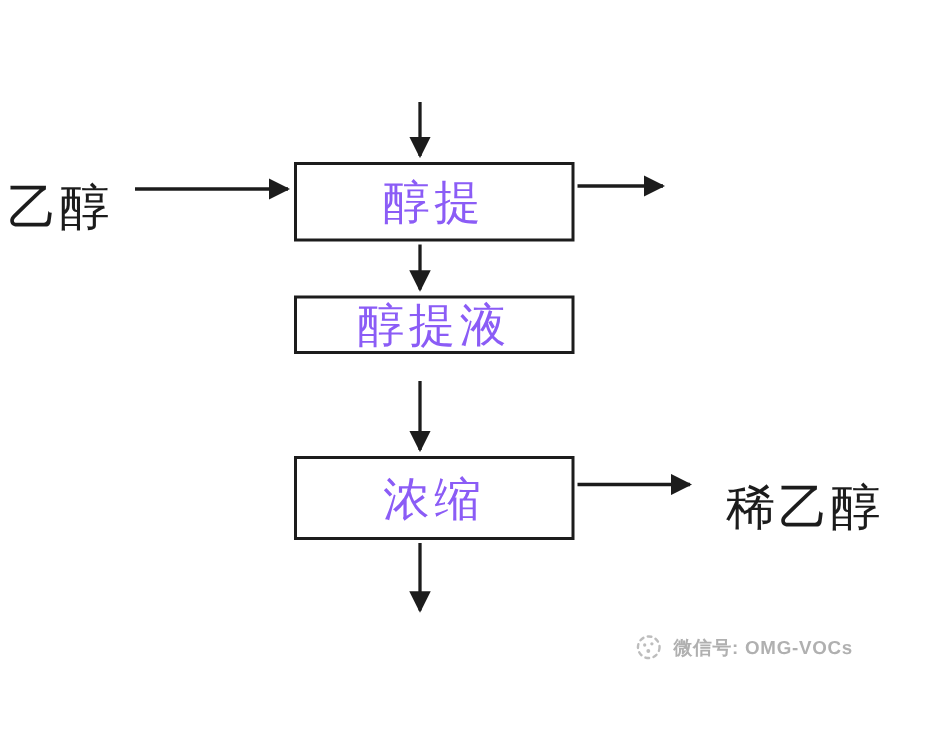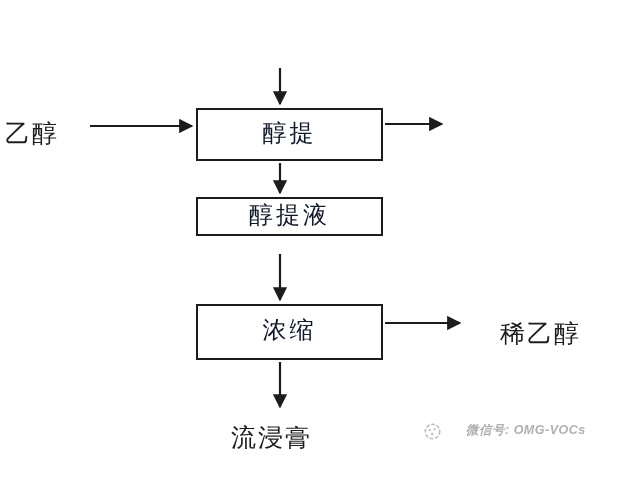--- a/index.html
+++ b/index.html
@@ -24,52 +24,50 @@
     position: absolute;
     width: 187px;
     height: 53px;
     border: 2px solid #1c1c1c;
     background: #ffffff;
     display: flex;
     align-items: center;
     justify-content: center;
   }
   .flow-box .box-label {
-    font-size: 24px;
-    color: #0f172a;
+    font-size: 31px;
+    color: #8b5cf6;
     letter-spacing: 3px;
     line-height: 1;
-    font-family: Liberation Mono, monospace;
   }
   #box-extraction { left: 196px; top: 108px; }
   #box-extract-liquid { left: 196px; top: 197px; height: 39px; }
   #box-concentration { left: 196px; top: 304px; height: 56px; align-items: center; }
 
   .flow-label {
     position: absolute;
-    font-size: 25px;
+    font-size: 33px;
     color: #1c1c1c;
     letter-spacing: 2px;
     line-height: 1.15;
     white-space: nowrap;
   }
   #label-title { left: 200px; top: 32px; width: 200px; text-align: center; font-size: 24px; }
   #label-ethanol { left: 5px; top: 119px; }
   #label-residue { left: 461px; top: 119px; }
-  #label-dilute-ethanol { left: 500px; top: 319px; }
+  #label-dilute-ethanol { left: 484px; top: 319px; }
   #label-fluid-extract { left: 231px; top: 423px; }
 
   .watermark {
     position: absolute;
     left: 423px; top: 422px;
     display: flex;
-    align-items: flex-start;
-    gap: 24px;
+    align-items: flex-end;
+    gap: 7px;
     color: #b0b0b0;
-    font-style: italic;
   }
   .watermark .wm-text {
     font-size: 12.5px;
     font-weight: bold;
     color: #b0b0b0;
     letter-spacing: 0.5px;
     white-space: nowrap;
   }
 </style>
 </head>
@@ -105,21 +103,20 @@
     <span class="box-label">醇提液</span>
   </div>
 
   <div class="flow-box" id="box-concentration">
     <span class="box-label">浓缩</span>
   </div>
 
 
   <div class="flow-label" id="label-dilute-ethanol">稀乙醇</div>
 
-  <div class="flow-label" id="label-fluid-extract">流浸膏</div>
 
   <div class="watermark">
     <svg width="19" height="19" viewBox="0 0 19 19">
       <g fill="none" stroke="#bdbdbd" stroke-width="1.6" stroke-linecap="round" stroke-dasharray="2.5 3">
         <circle cx="9.5" cy="9.5" r="7.2"></circle>
       </g>
       <g fill="#bdbdbd">
         <circle cx="6.8" cy="8" r="1.1"></circle>
         <circle cx="11.6" cy="7.2" r="1.1"></circle>
         <circle cx="9.2" cy="12" r="1.3"></circle>

